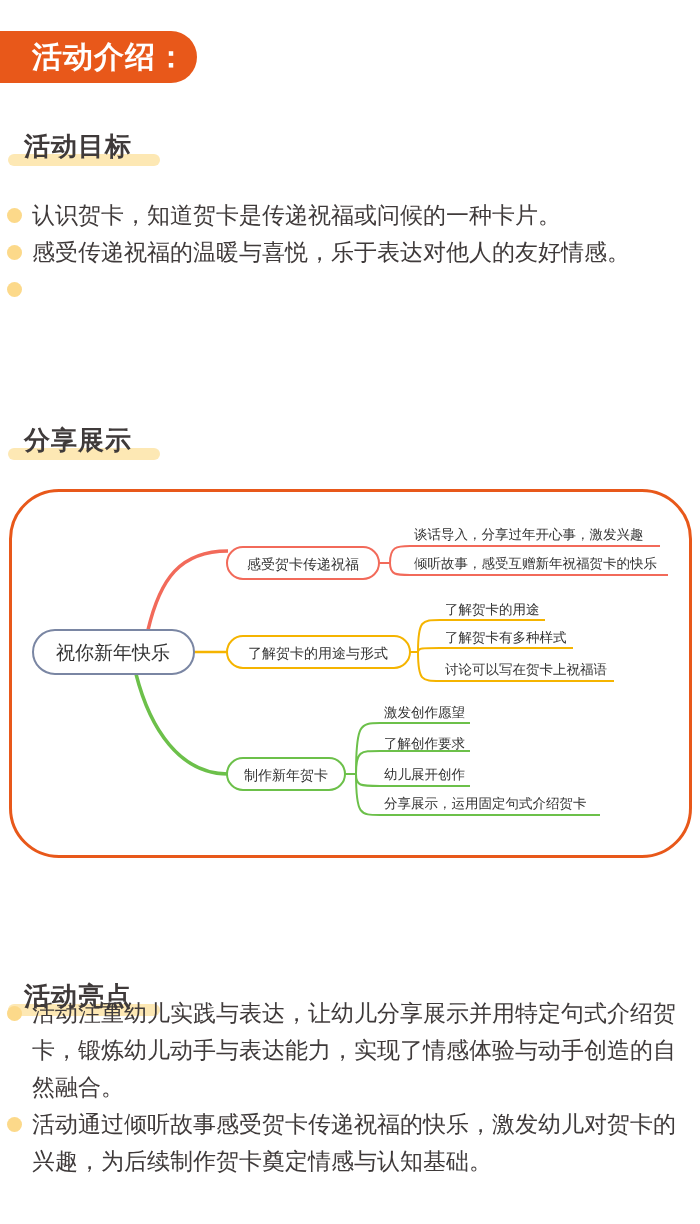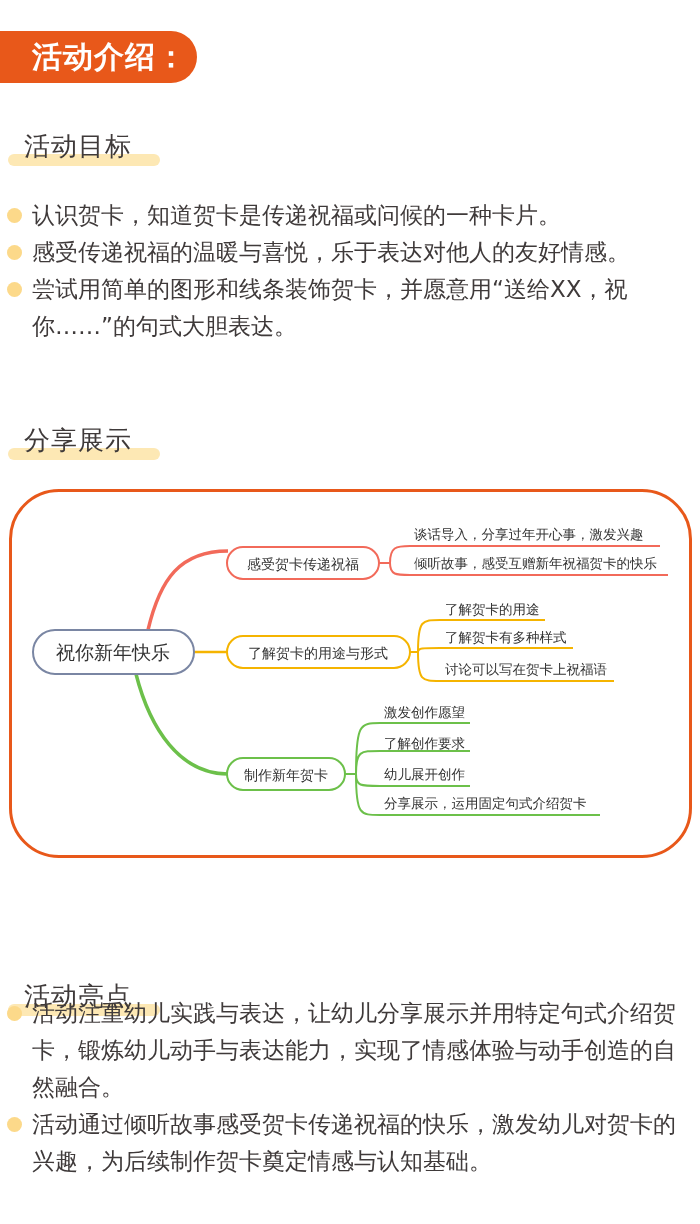--- a/index.html
+++ b/index.html
@@ -15,21 +15,21 @@
       padding-left: 32px; box-sizing: border-box; letter-spacing: 1px;
     }
     .section-title {
       position: absolute; left: 8px; height: 38px;
     }
     .section-title .hl {
       position: absolute; left: 0; bottom: 0; width: 152px; height: 12px;
       background: #fde8b4; border-radius: 6px;
     }
     .section-title .txt {
-      position: relative; padding-left: 16px; font-size: 26px; font-weight: normal;
+      position: relative; padding-left: 16px; font-size: 26px; font-weight: bold;
       color: #3f3a3a; line-height: 36px; letter-spacing: 1px;
     }
     .bullets { position: absolute; left: 0; width: 700px; margin: 0; padding: 0; list-style: none; }
     .bullets li {
       position: relative; padding-left: 32px; padding-right: 6px;
       font-size: 23px; line-height: 37px; color: #3f3a3a;
     }
     .bullets li .dot {
       position: absolute; left: 7px; top: 11px; width: 15px; height: 15px;
       border-radius: 50%; background: #fcd98a;
@@ -46,21 +46,21 @@
 
 <div class="banner">活动介绍：</div>
 
 <div class="section-title" style="top:128px;">
   <div class="hl"></div>
   <div class="txt">活动目标</div>
 </div>
 <ul class="bullets" style="top:197px;">
   <li><span class="dot"></span><span>认识贺卡，知道贺卡是传递祝福或问候的一种卡片。</span></li>
   <li><span class="dot"></span><span>感受传递祝福的温暖与喜悦，乐于表达对他人的友好情感。</span></li>
-  <li><span class="dot"></span><span>尝试用简单的图形和线条装饰贺卡，并愿意用“送给XX，祝你……”的句式大胆表达。</span></li>
+  <li><span class="dot"></span></li>
 </ul>
 
 <div class="section-title" style="top:422px;">
   <div class="hl"></div>
   <div class="txt">分享展示</div>
 </div>
 
 <div class="frame"></div>
 
 <svg class="mindmap" width="700" height="369" viewBox="0 0 700 369">

